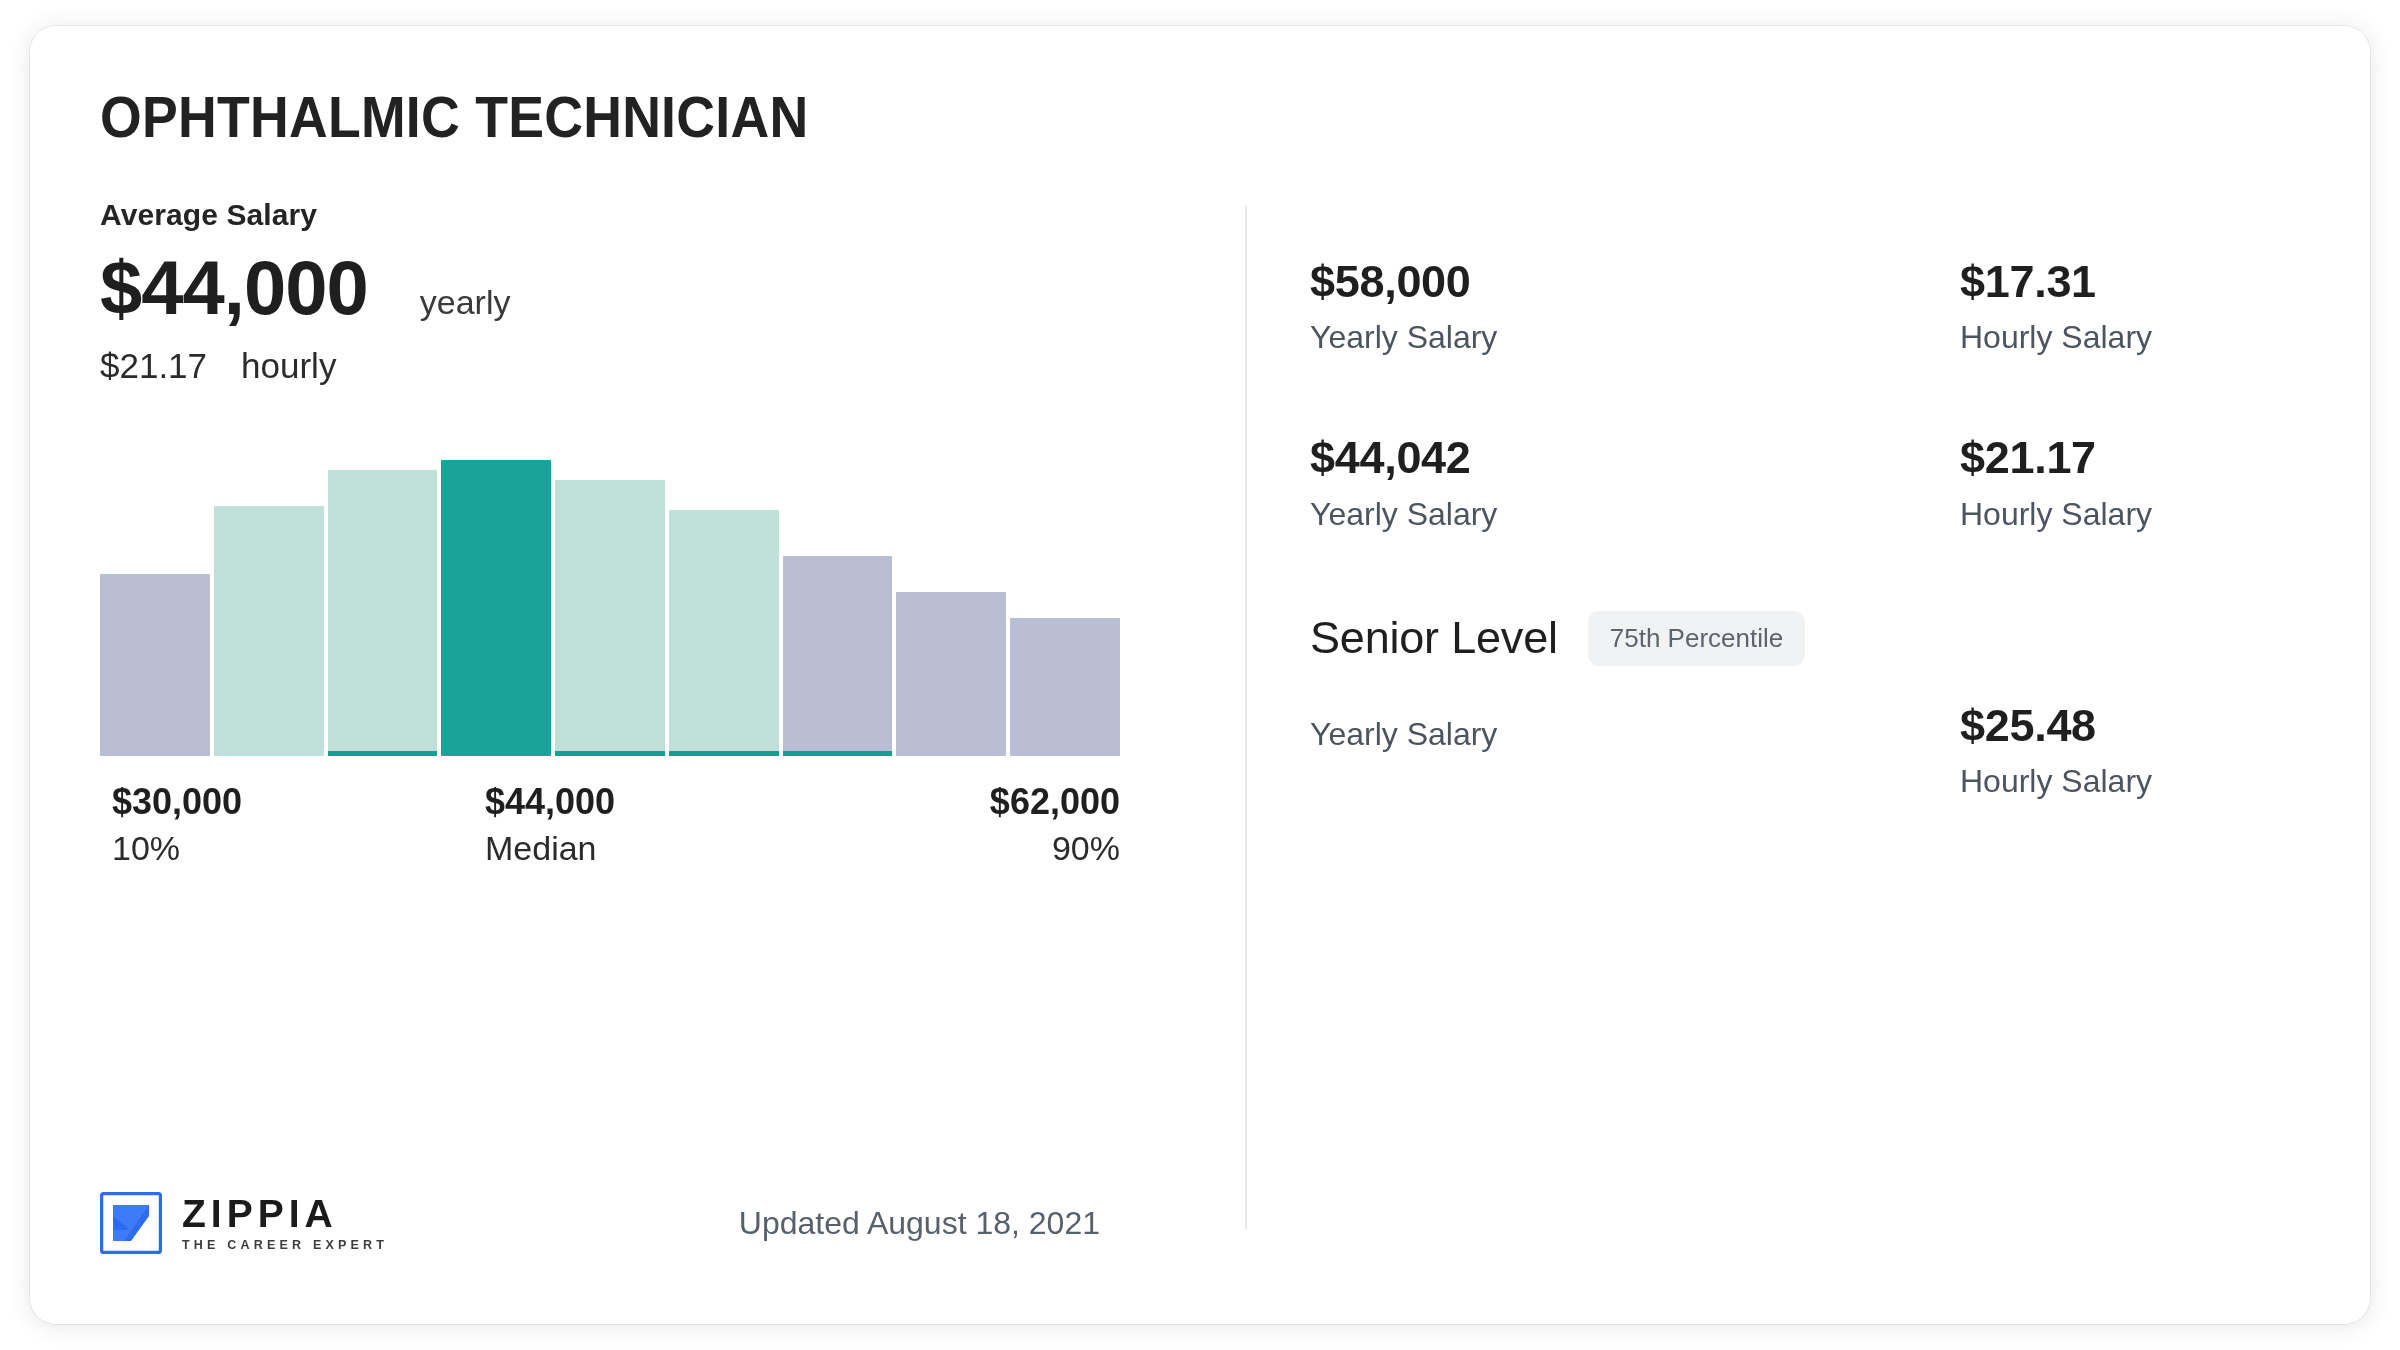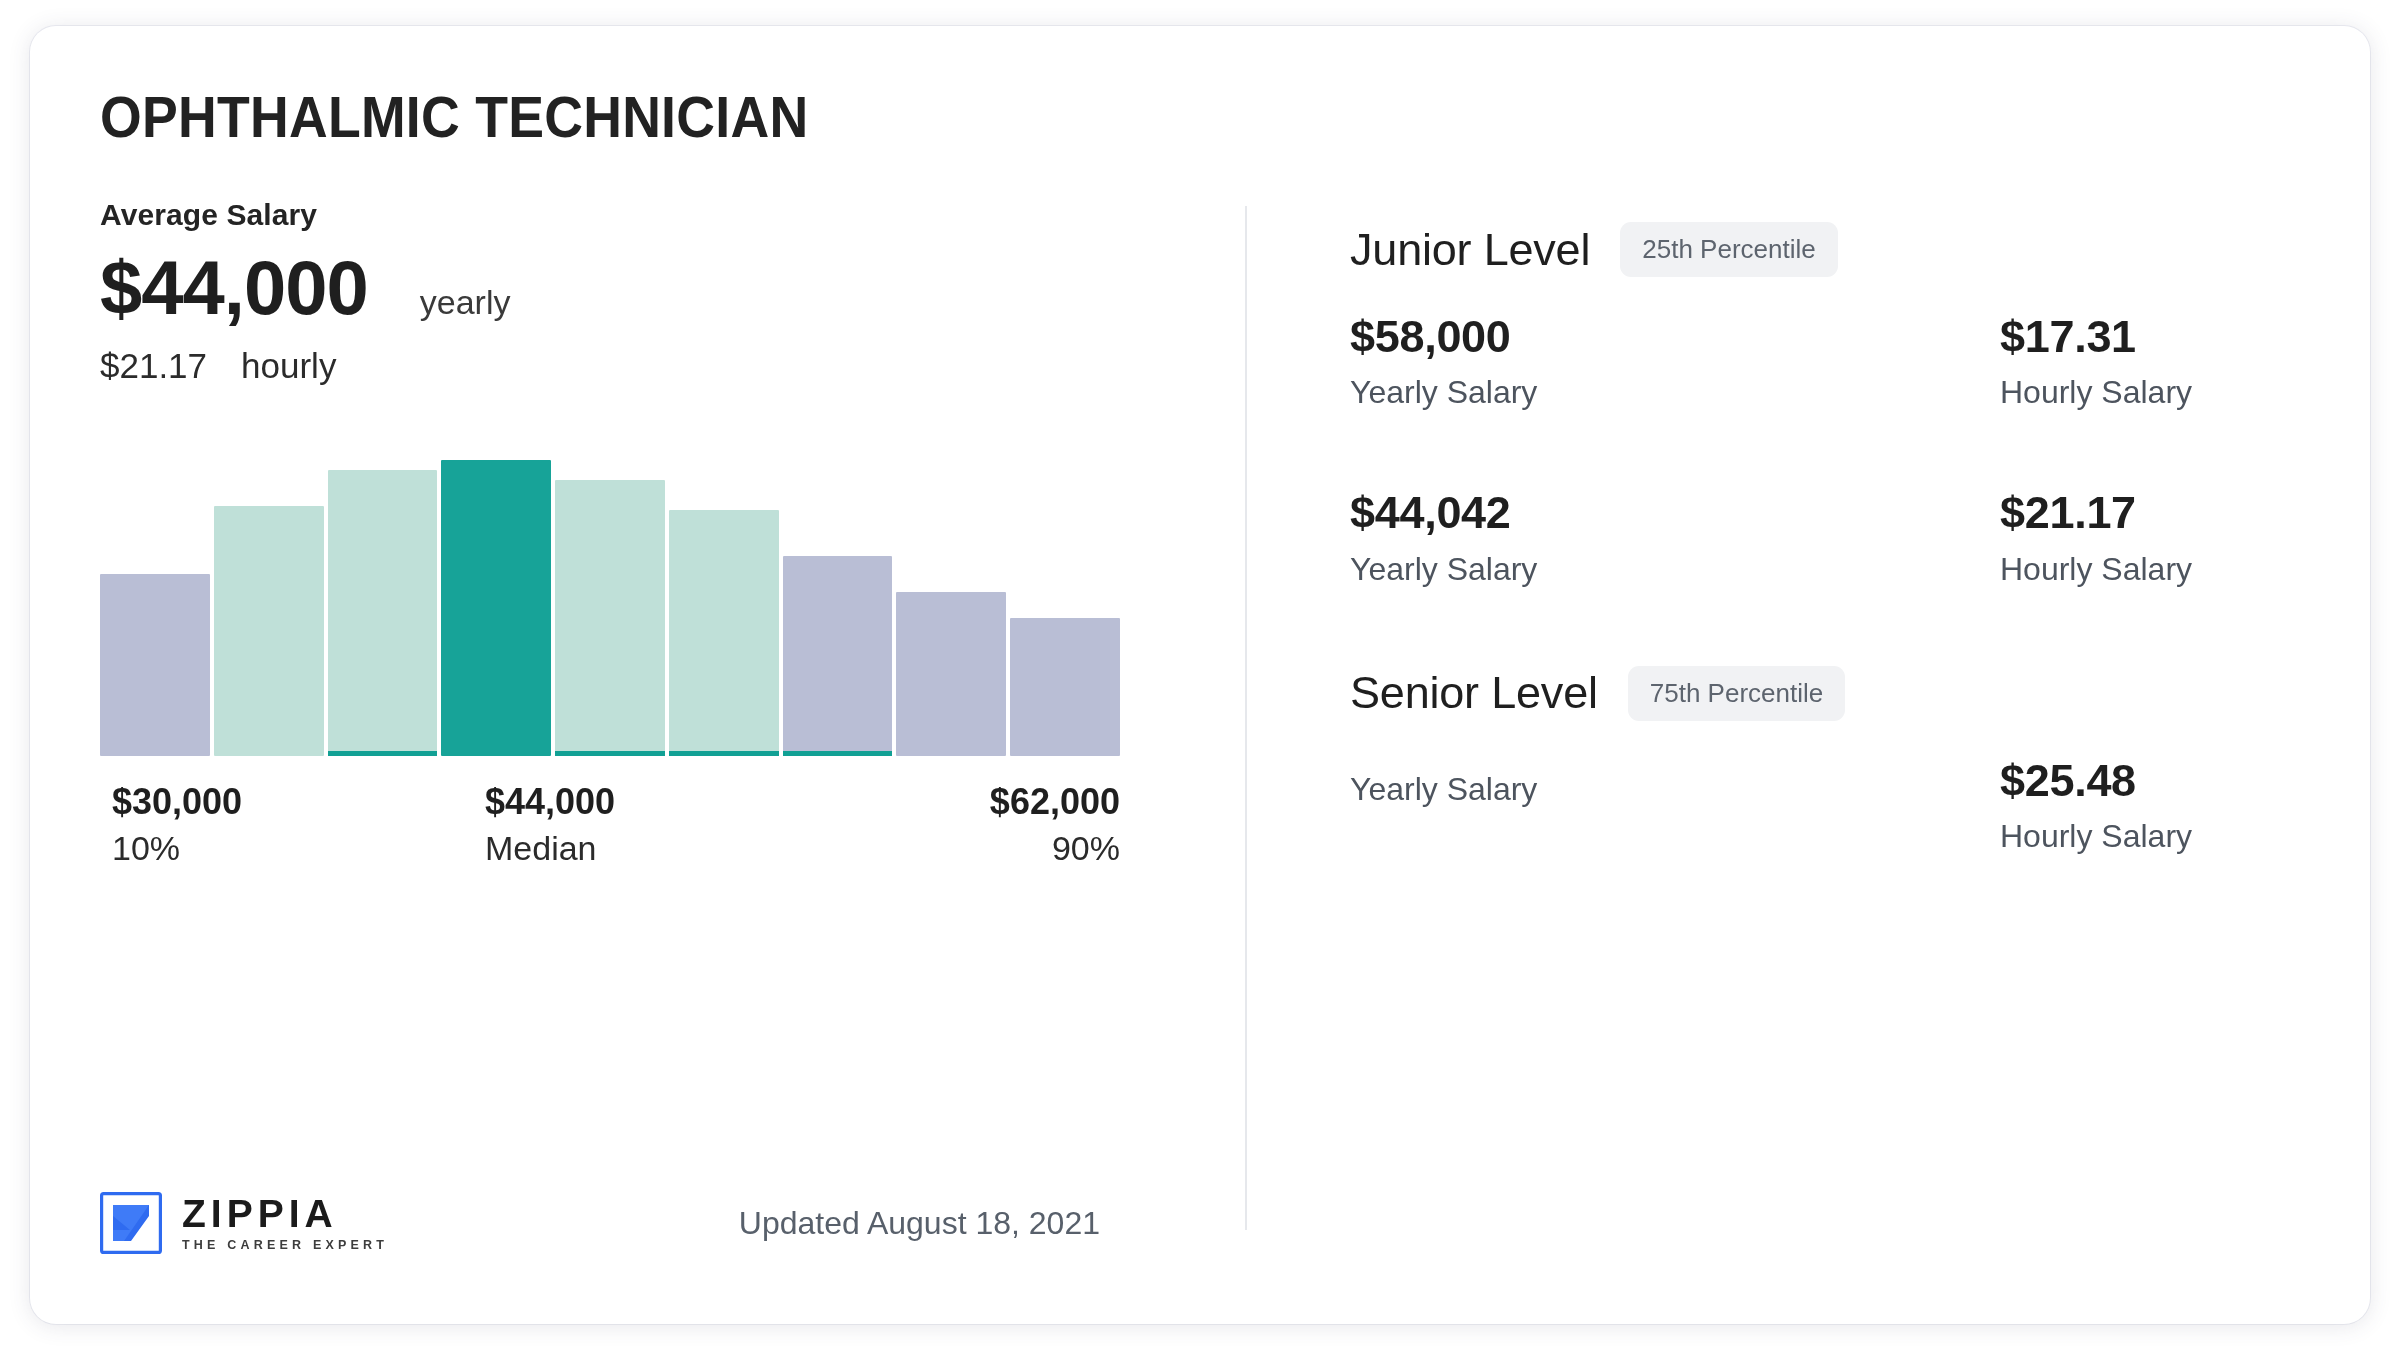--- a/index.html
+++ b/index.html
@@ -16,21 +16,20 @@
     padding: 26px 30px;
   }
   .card {
     position: relative;
     width: 100%; height: 100%;
     background: #ffffff;
     border-radius: 26px;
     box-shadow: 0 2px 22px rgba(60,64,90,0.13), 0 0 0 1px rgba(225,228,236,0.55);
     overflow: hidden;
     display: flex;
-    gap: 40px;
   }
 
   
   .left {
     position: relative;
     width: 1185px;
     flex: 0 0 1185px;
     padding: 62px 0 0 70px;
   }
   .job-title {
@@ -300,24 +299,20 @@
         </div>
         <div class="updated">Updated August 18, 2021</div>
       </div>
     </div>
 
     <div class="divider"></div>
 
     <div class="right">
 
       <div class="level-block">
-        <div class="level-head">
-          <span class="level-name">Junior Level</span>
-          <span class="level-badge">25th Percentile</span>
-        </div>
         <div class="level-stats">
           <div class="stat">
             <div class="stat-value">$58,000</div>
             <div class="stat-label">Yearly Salary</div>
           </div>
           <div class="stat">
             <div class="stat-value">$17.31</div>
             <div class="stat-label">Hourly Salary</div>
           </div>
         </div>

